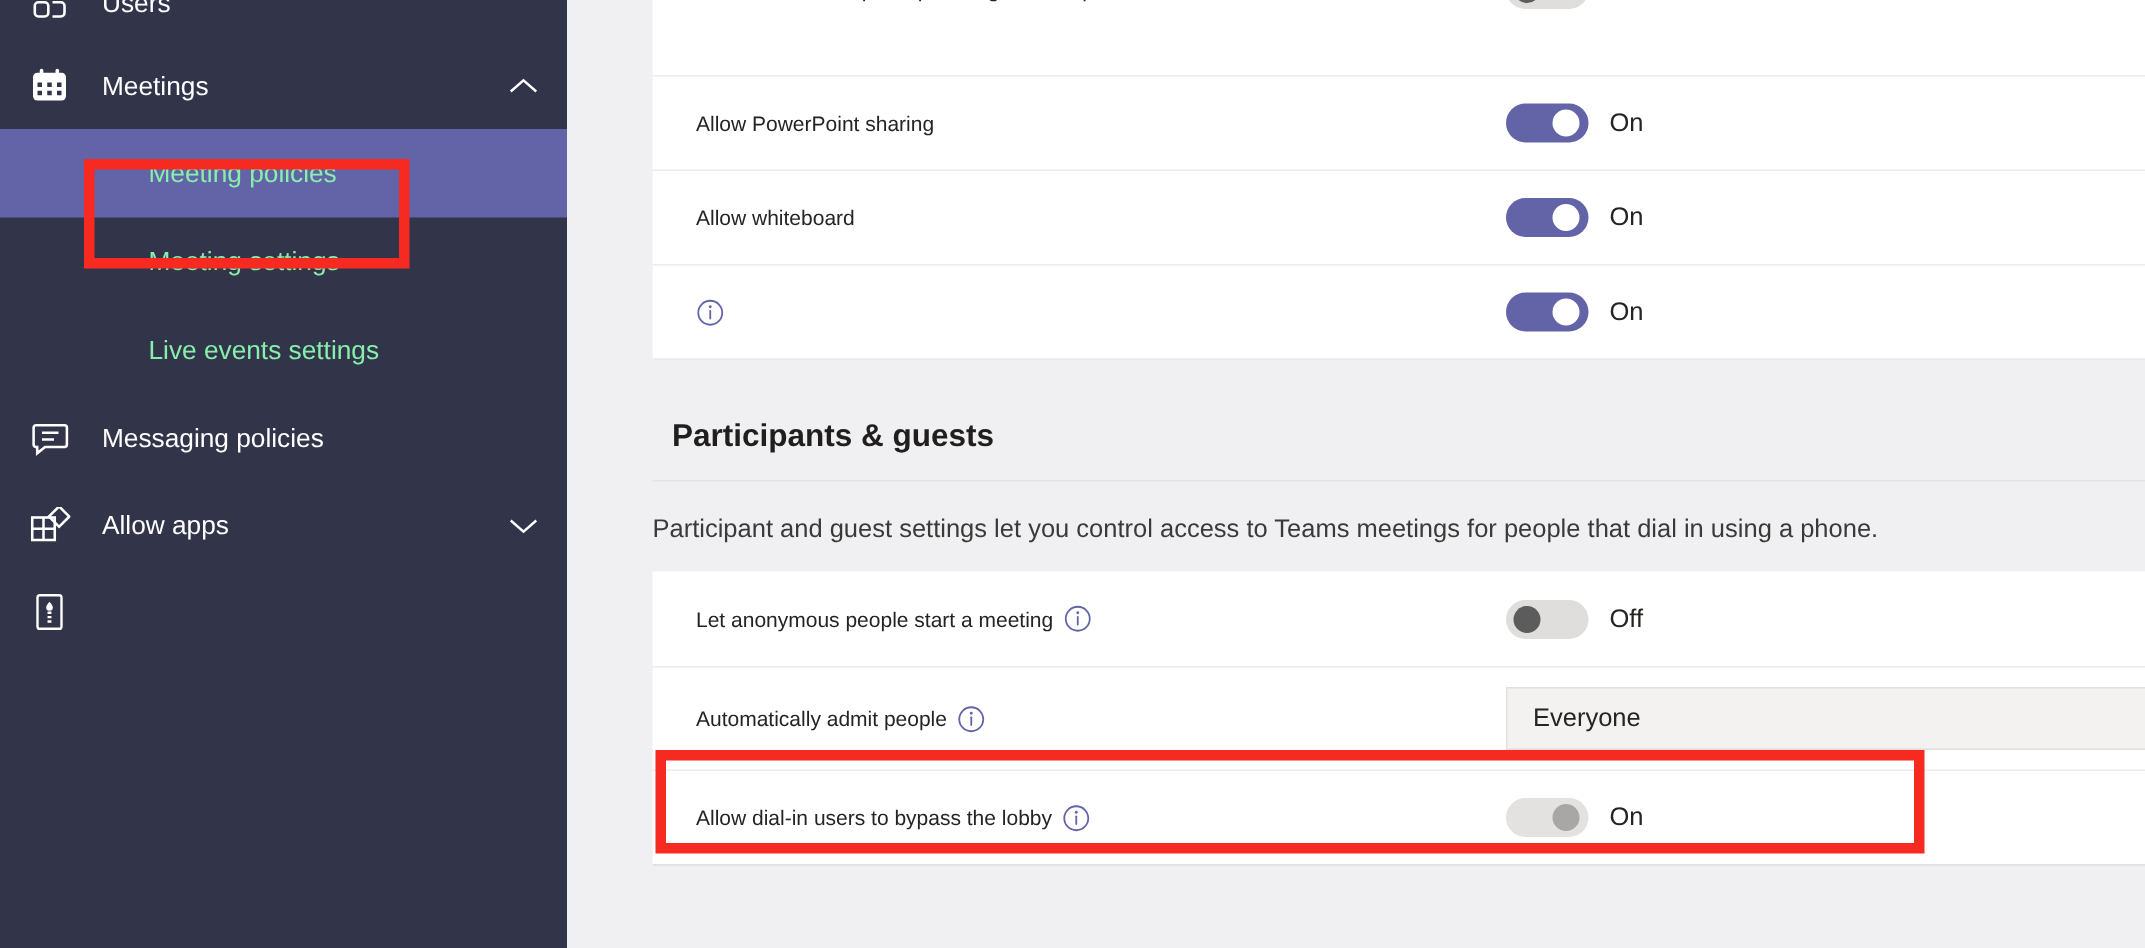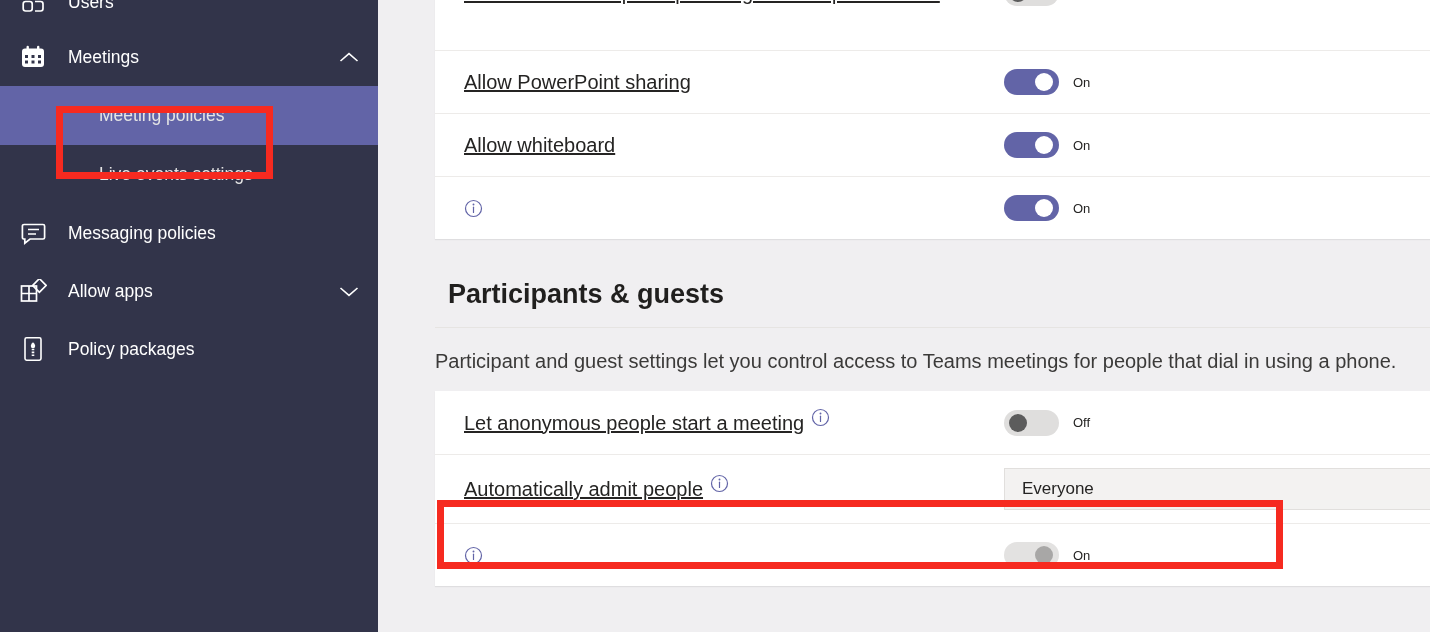--- a/index.html
+++ b/index.html
@@ -37,21 +37,21 @@
   }
   .nav-item .ico svg { display: block; }
   .nav-item .label { flex: 1 1 auto; }
   .chev { width: 22px; height: 22px; flex: 0 0 22px; display:flex; align-items:center; justify-content:center;}
   .chev svg { display: block; }
 
   .sub-item {
     display: flex; align-items: center;
     height: 59px;
     padding-left: 99px;
-    color: #e5e5e5;
+    color: #86efac;
     font-size: 17.5px;
     cursor: pointer;
     white-space: nowrap;
   }
   .sub-item.selected { background: #6264a7; }
 
   
   .main {
     flex: 1 1 auto;
     height: 632px;
@@ -68,24 +68,24 @@
   .row {
     display: flex; align-items: center;
     min-height: 63px;
     padding: 0 0 0 29px;
     border-top: 1px solid #edebe9;
   }
   .row:first-child { border-top: none; }
   .row .rlabel {
     width: 540px;
     flex: 0 0 540px;
-    font-size: 20px;
+    font-size: 14px;
     color: #252423;
     line-height: 30px;
-    display: flex; align-items: flex-start; gap: 7px; text-decoration: underline;
+    display: flex; align-items: center; gap: 7px;
   }
   .row .rctrl { display: flex; align-items: center; }
 
   .infoicon { display: inline-flex; vertical-align: middle; }
   .infoicon svg { display: block; }
 
   
   .sw { display: flex; align-items: center; gap: 14px; }
   .track {
     width: 55px; height: 26px; border-radius: 13px;
@@ -93,33 +93,33 @@
   }
   .knob {
     position: absolute; top: 4px; width: 18px; height: 18px;
     border-radius: 50%; background: #5c5c5c;
     left: 5px;
   }
   .track.on { background: #6264a7; }
   .track.on .knob { background: #ffffff; left: 31px; }
   .track.disabled { background: #e3e2e1; }
   .track.disabled .knob { background: #a8a7a6; left: 31px; }
-  .swtext { font-size: 13px; color: #252423; }
+  .swtext { font-size: 17px; color: #252423; }
 
   
   .section-title {
-    font-size: 27px; font-weight: bold; color: #201f1e;
+    font-size: 21px; font-weight: bold; color: #201f1e;
     margin: 40px 0 0 13px;
   }
   .section-rule {
     width: 1060px; height: 1px; background: #e6e4e2;
     margin-top: 17px;
   }
   .section-desc {
-    font-size: 20px; color: #3b3a39;
+    font-size: 17px; color: #3b3a39;
     margin: 22px 0 18px 0;
     white-space: nowrap;
   }
 
   
   .dropdown {
     width: 430px; height: 42px;
     background: #f3f2f1;
     border: 1px solid #e1dfdd;
     display: flex; align-items: center;
@@ -178,20 +178,23 @@
         <svg width="20" height="13" viewBox="0 0 20 13" fill="none" stroke="#ffffff" stroke-width="1.6">
             <path d="M1.5 10 10 2.6 18.5 10"></path>
           </svg>
       </span>
     </div>
 
     <div class="sub-item selected">
       <span>Meeting policies</span>
     </div>
     <div class="sub-item">
+      <span>Meeting settings</span>
+    </div>
+    <div class="sub-item">
       <span>Live events settings</span>
     </div>
 
     <div class="nav-item">
       <span class="ico">
         <svg width="26" height="25" viewBox="0 0 26 25" fill="none" stroke="#ffffff" stroke-width="1.7">
           <path d="M3 3.5h19a1.6 1.6 0 0 1 1.6 1.6v11.3a1.6 1.6 0 0 1-1.6 1.6H9l-5.2 4.2v-4.2H3a1.6 1.6 0 0 1-1.6-1.6V5.1A1.6 1.6 0 0 1 3 3.5z" transform="translate(1 0)"></path>
           <path d="M8 8.5h11M8 13h8"></path>
         </svg>
       </span>
@@ -216,21 +219,20 @@
 
 
     <div class="nav-item">
       <span class="ico">
         <svg width="24" height="26" viewBox="0 0 24 26" fill="none" stroke="#ffffff" stroke-width="1.6">
           <rect x="4" y="1.8" width="16" height="22.4" rx="1.6"></rect>
           <path d="M12 6.2c1.5 1.6 2.2 2.7 2.2 3.8a2.2 2.2 0 0 1-4.4 0c0-1.1.7-2.2 2.2-3.8z" fill="#ffffff" stroke="none"></path>
           <path d="M10.7 13.5h2.6M10.7 16.4h2.6M10.7 19.3h2.6"></path>
         </svg>
       </span>
-      <span class="label">Policy packages</span>
     </div>
 
   </nav>
 
   <main class="main">
 
     <section class="card" style="margin-top:-38px;">
 
       <div class="row" style="min-height:88px; align-items:flex-start; padding-top:4px;">
         <div class="rlabel" style="display:block; padding-top:10px; line-height:35px;">
@@ -335,20 +337,21 @@
         </div>
         <div class="rctrl">
           <div class="dropdown">
             <span>Everyone</span>
           </div>
         </div>
       </div>
 
       <div class="row">
         <div class="rlabel">
+          <span>Allow dial-in users to bypass the lobby</span>
           <span class="infoicon">
             <svg width="19" height="19" viewBox="0 0 19 19" fill="none" stroke="#6264a7" stroke-width="1.2">
               <circle cx="9.5" cy="9.5" r="8"></circle>
                 <path d="M9.5 8.2v5.2" stroke-linecap="round"></path>
                 <circle cx="9.5" cy="5.5" r="0.95" fill="#6264a7" stroke="none"></circle>
             </svg>
           </span>
         </div>
         <div class="rctrl">
           <div class="sw">

